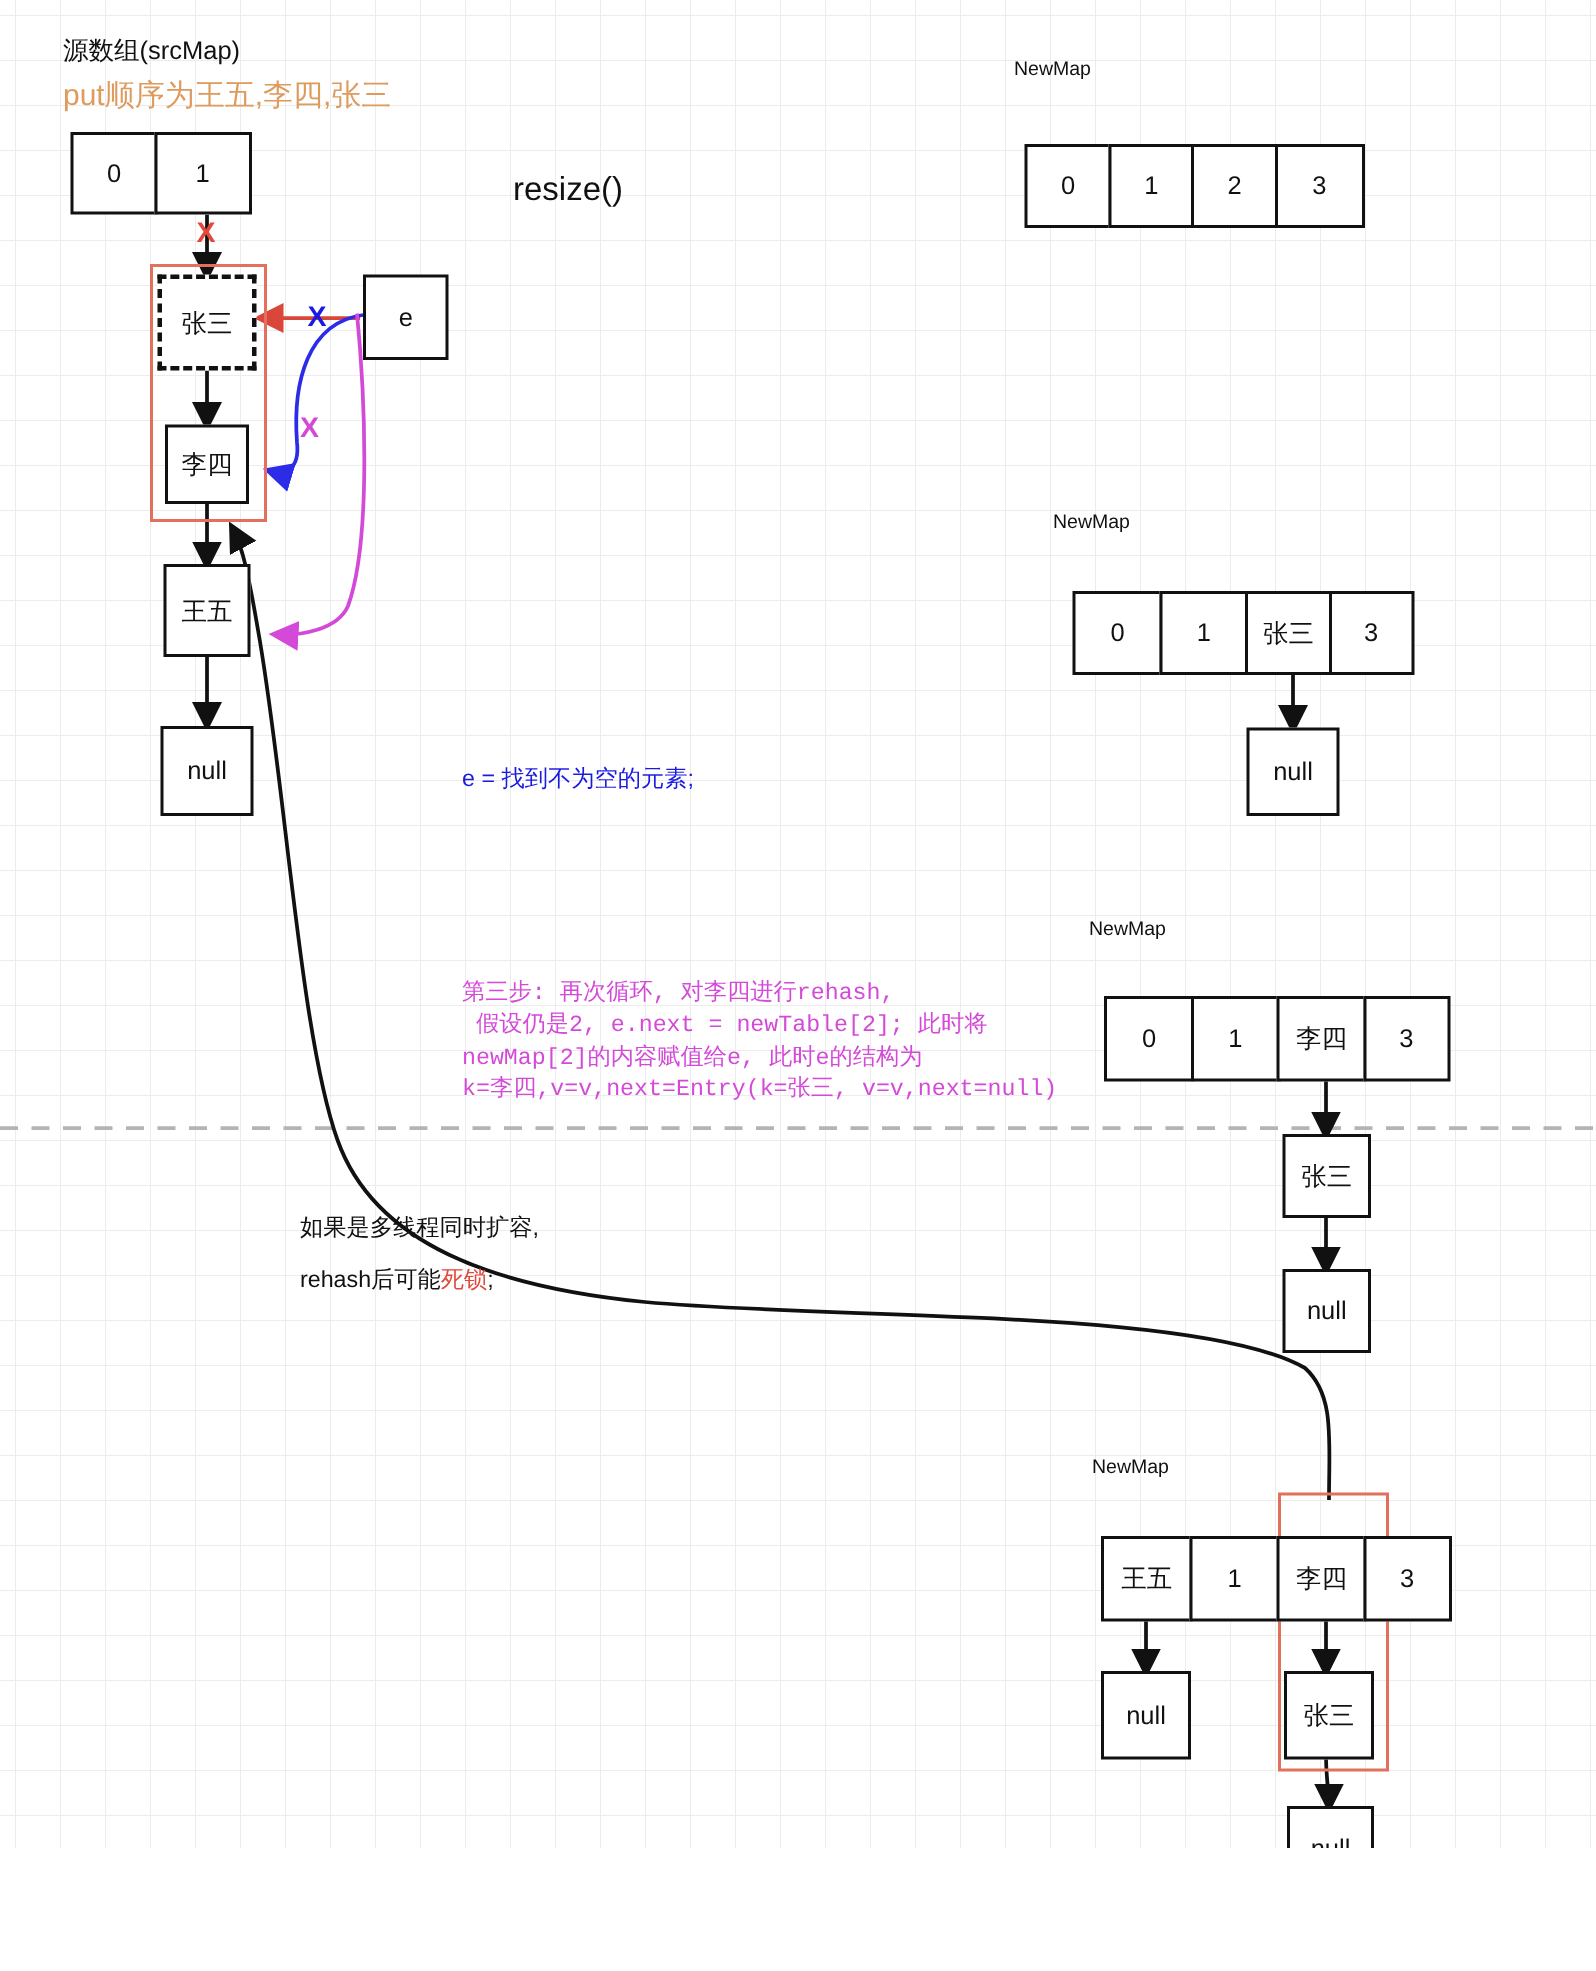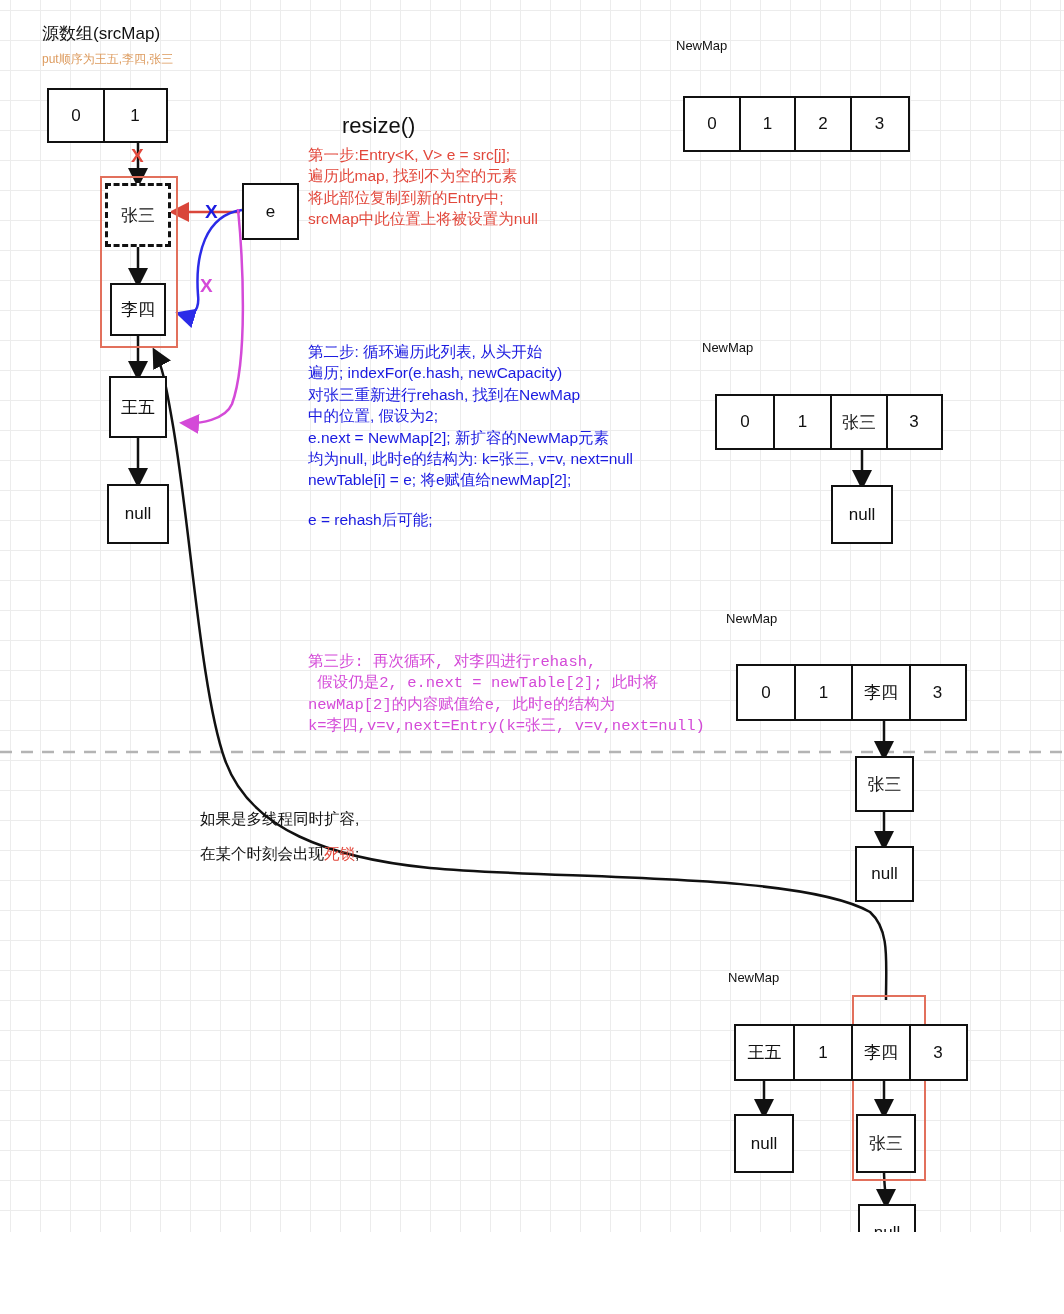--- a/index.html
+++ b/index.html
@@ -163,21 +163,21 @@
 
     <line x1="764" y1="1080" x2="764" y2="1114" stroke="#111" stroke-width="2.5" marker-end="url(#ah-black)"></line>
 
     <line x1="884" y1="1080" x2="884" y2="1114" stroke="#111" stroke-width="2.5" marker-end="url(#ah-black)"></line>
 
     <path d="M884,1170 C884,1186 886,1194 886,1204" fill="none" stroke="#111" stroke-width="2.5" marker-end="url(#ah-black)"></path>
   </svg>
 
   <div class="caption" style="left:42px; top:22px; font-size:17px;">源数组(srcMap)</div>
 
-  <div class="textblock t-orange" style="left:42px; top:51px; font-size:12px;">put顺序为王五,李四,张三</div>
+  <div class="textblock t-orange" style="left:42px; top:51px; font-size:20px;">put顺序为王五,李四,张三</div>
 
   <div class="arrayrow" style="left:47px; top:88px;">
     <div class="cell" style="width:58px; height:55px;">0</div>
     <div class="cell" style="width:65px; height:55px;">1</div>
   </div>
 
   <div class="xmark x-red" style="left:131px; top:146px;">X</div>
 
   <div class="redframe" style="left:100px; top:176px; width:78px; height:172px;"></div>
 
@@ -189,42 +189,31 @@
 
   <div class="box" style="left:107px; top:484px; width:62px; height:60px;">null</div>
 
   <div class="box" style="left:242px; top:183px; width:57px; height:57px;">e</div>
 
   <div class="xmark x-blue" style="left:205px; top:202px;">X</div>
   <div class="xmark x-magenta" style="left:200px; top:276px;">X</div>
 
   <div class="title" style="left:342px; top:96px; font-size:22px;margin-top:17px;">resize()</div>
 
-  <div class="textblock t-red" style="left:308px; top:144px;">第一步:Entry&lt;K, V&gt; e = src[j];
-遍历此map, 找到不为空的元素
-将此部位复制到新的Entry中;
-srcMap中此位置上将被设置为null</div>
-
-  <div class="textblock t-blue" style="left:308px; top:341px;">第二步: 循环遍历此列表, 从头开始
-遍历; indexFor(e.hash, newCapacity)
-对张三重新进行rehash, 找到在NewMap
-中的位置, 假设为2;
-e.next = NewMap[2]; 新扩容的NewMap元素
-均为null, 此时e的结构为: k=张三, v=v, next=null
-newTable[i] = e; 将e赋值给newMap[2];</div>
-
-  <div class="textblock t-blue" style="left:308px; top:509px;">e = rehash后可能;</div>
+
+
+  <div class="textblock t-blue" style="left:308px; top:509px;">e = 找到不为空的元素;</div>
 
   <div class="textblock t-magenta" style="left:308px; top:652px;font-family:Liberation Mono, monospace;">第三步: 再次循环, 对李四进行rehash,
  假设仍是2, e.next = newTable[2]; 此时将
 newMap[2]的内容赋值给e, 此时e的结构为
 k=李四,v=v,next=Entry(k=张三, v=v,next=null)</div>
 
   <div class="textblock t-black" style="left:200px; top:808px; font-size:15.5px;">如果是多线程同时扩容,</div>
-  <div class="textblock t-black" style="left:200px; top:843px; font-size:15.5px;"><span>在某个时刻会出现</span><span class="inline-red">死锁</span><span>;</span></div>
+  <div class="textblock t-black" style="left:200px; top:843px; font-size:15.5px;"><span>rehash后可能</span><span class="inline-red">死锁</span><span>;</span></div>
 
 
   <div class="caption" style="left:676px; top:38px;">NewMap</div>
   <div class="arrayrow" style="left:683px; top:96px;">
     <div class="cell" style="width:58px; height:56px;">0</div>
     <div class="cell" style="width:58px; height:56px;">1</div>
     <div class="cell" style="width:58px; height:56px;">2</div>
     <div class="cell" style="width:60px; height:56px;">3</div>
   </div>
 

